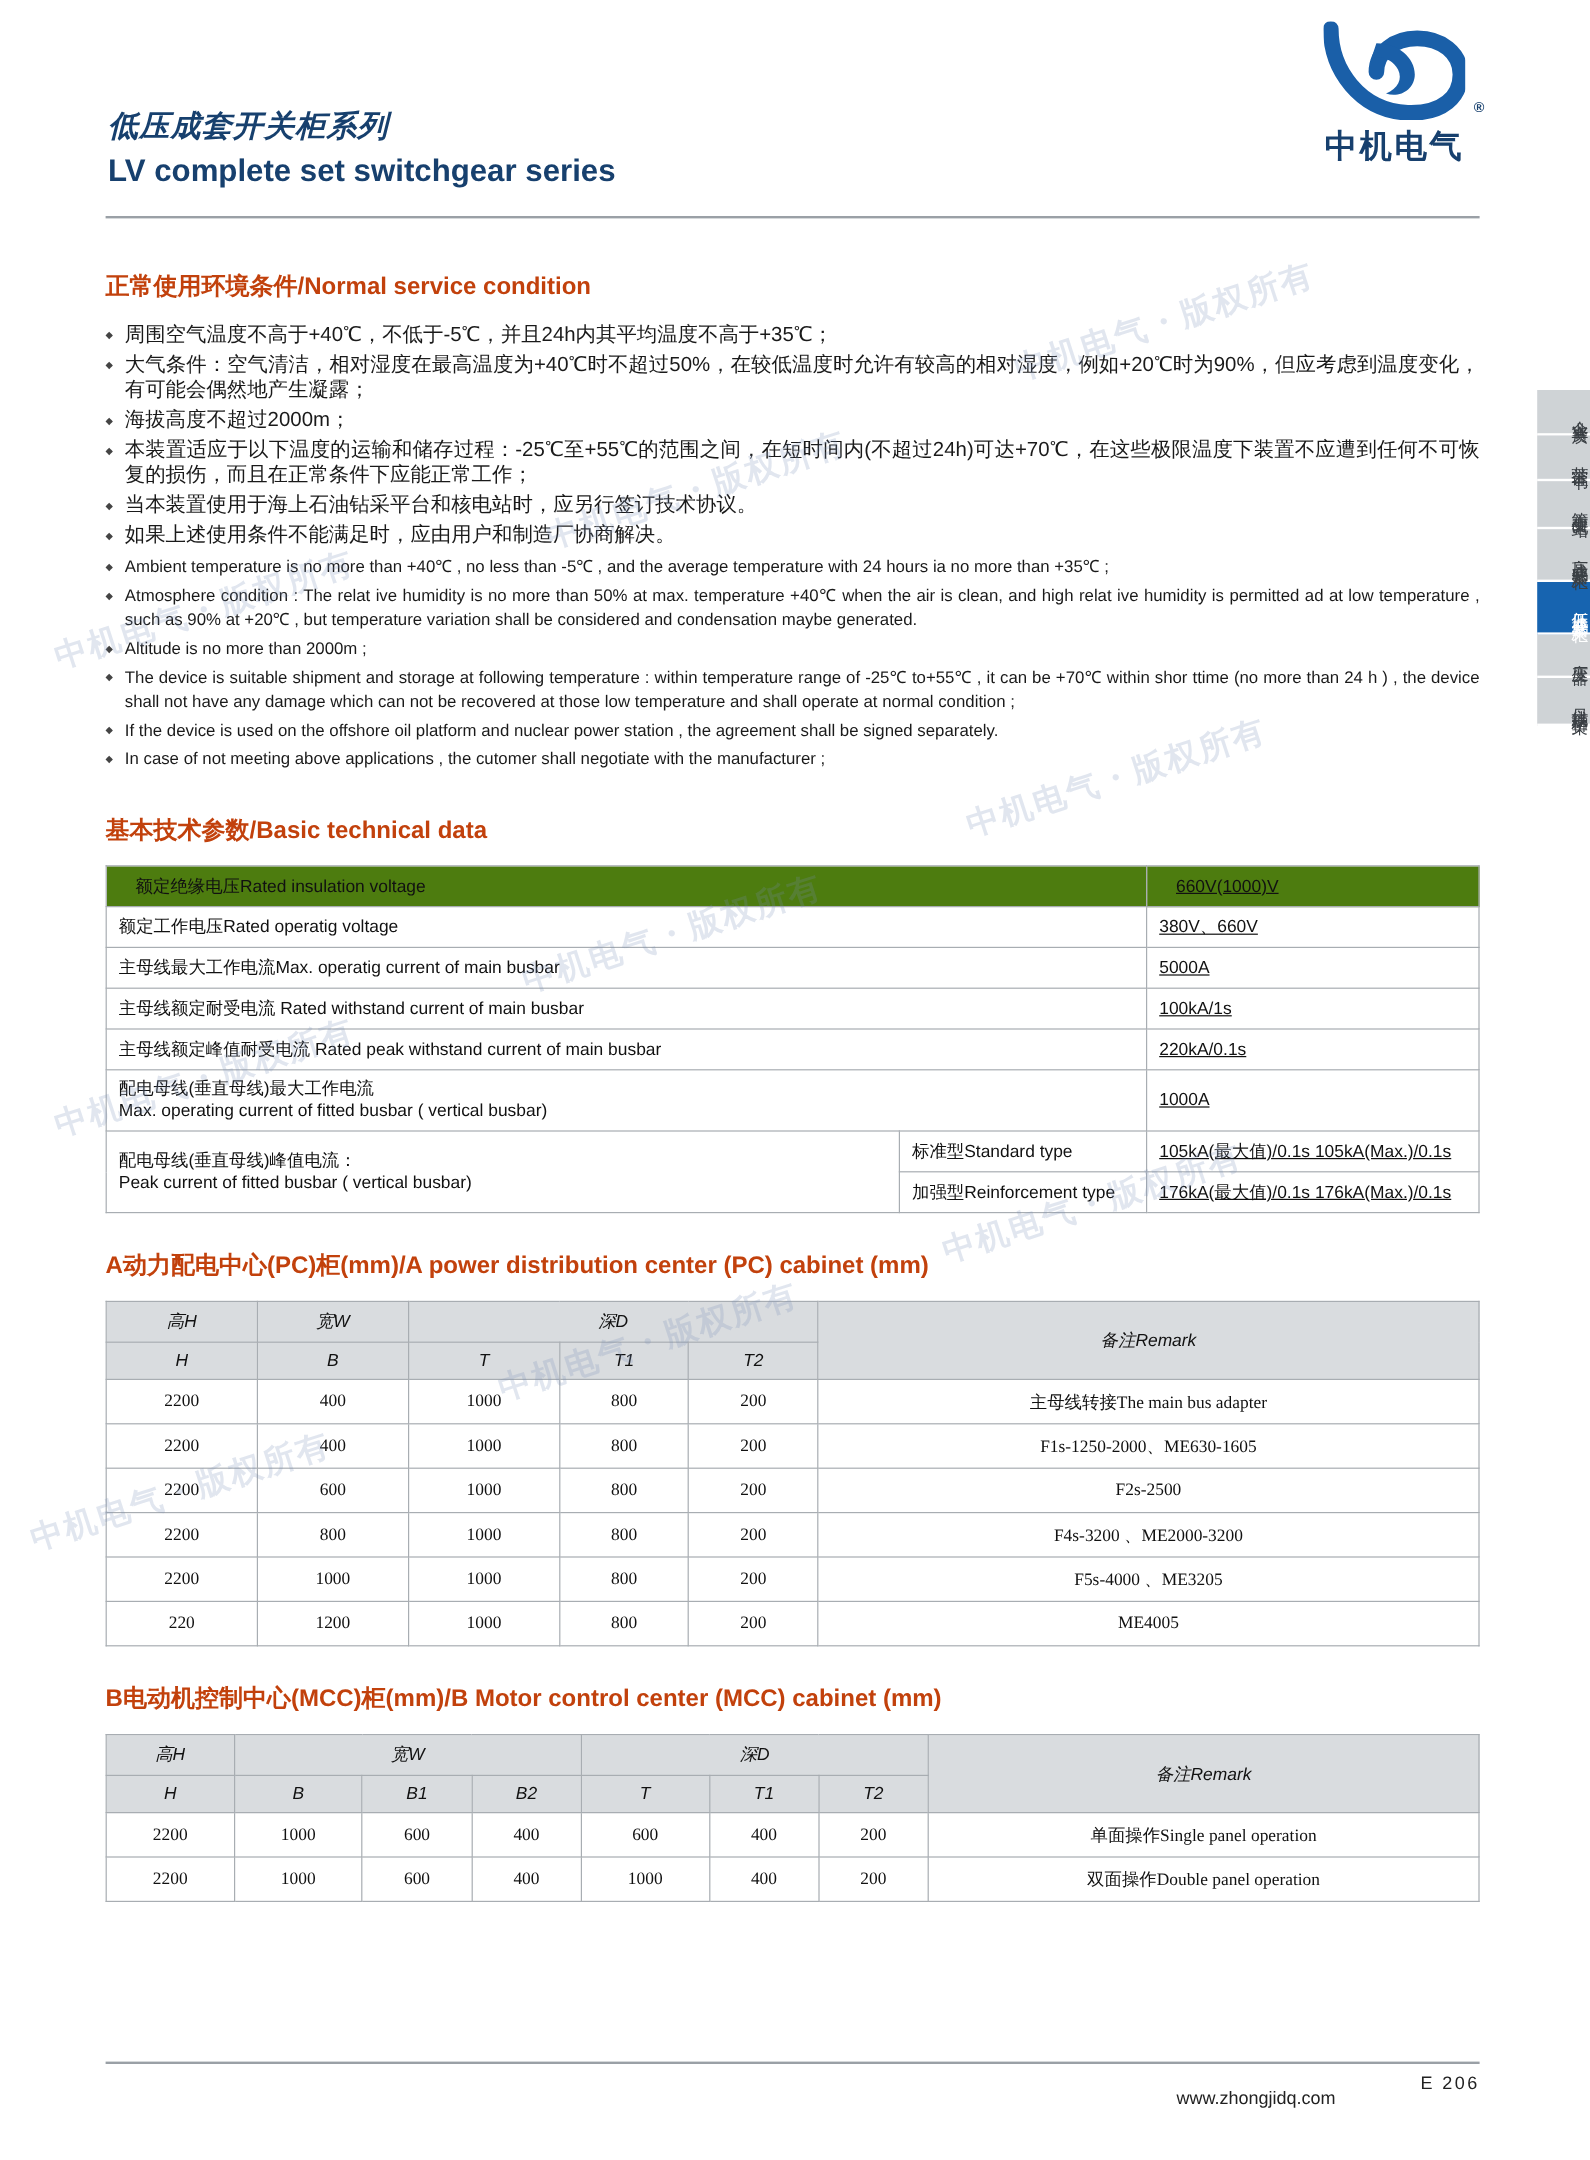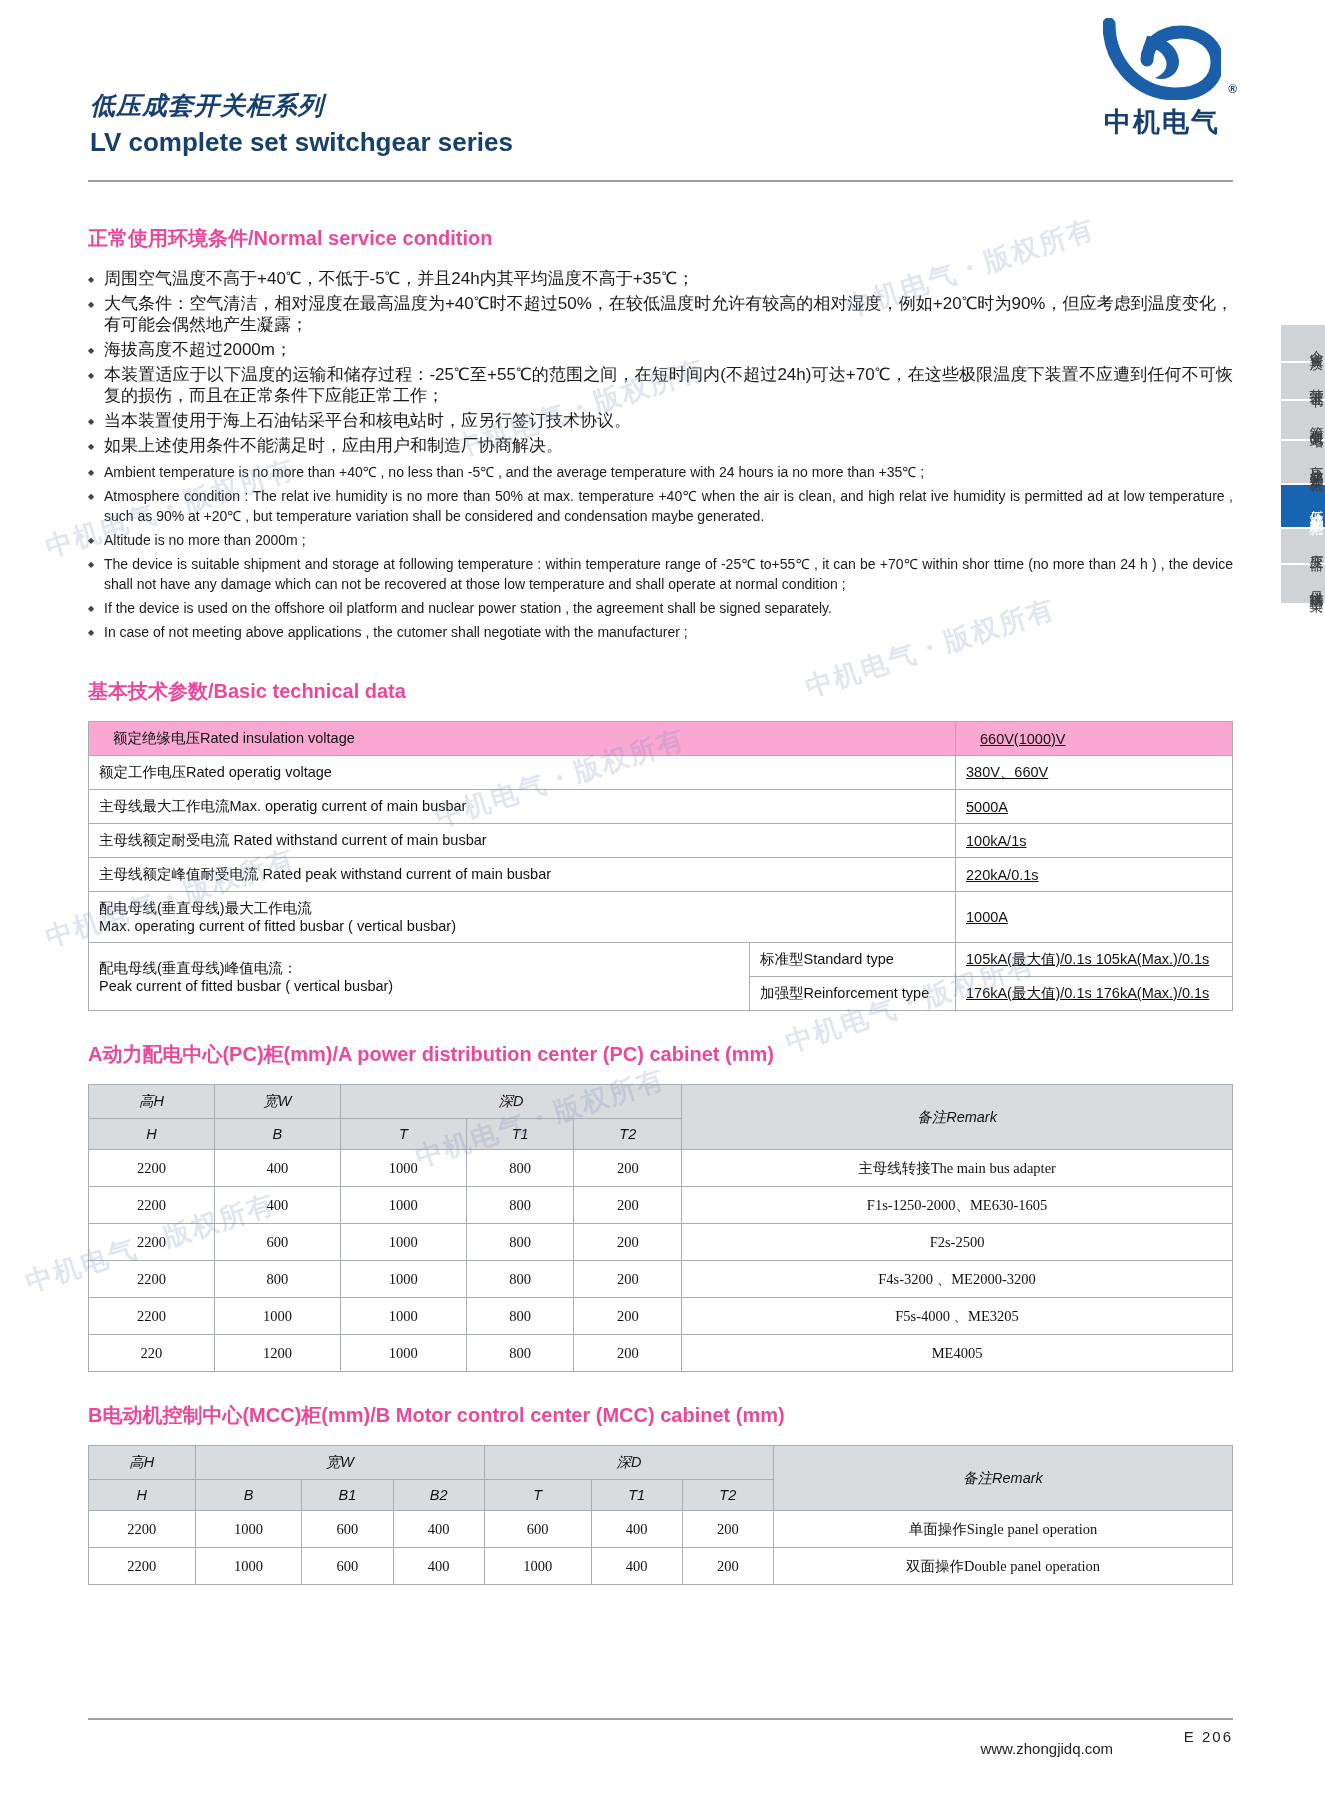--- a/index.html
+++ b/index.html
@@ -116,21 +116,21 @@
   }
 
   
   .content {
     position: absolute;
     left: 88px;
     top: 225px;
     width: 1145px;
   }
   h2.section {
-    color: #ec4899;
+    color: #c2410c;
     font-size: 20px;
     font-weight: bold;
     margin: 0 0 16px 0;
   }
   .bullets {
     margin: 0 0 6px 0;
     padding: 0;
     list-style: none;
   }
   .bullets li {
@@ -172,21 +172,21 @@
     vertical-align: middle;
   }
   .tbl-basic td.label {
     width: 640px;
     background: #ffffff;
   }
   .tbl-basic td.value {
     text-decoration: underline;
   }
   .tbl-basic tr.head td {
-    background: #f9a8d4;
+    background: #4d7c0f;
     padding-left: 24px;
   }
   .tbl-basic td.sub {
     text-align: left;
     width: 185px;
   }
   .tbl-dim th, .tbl-dim td {
     text-align: center;
   }
   .tbl-dim thead td {

